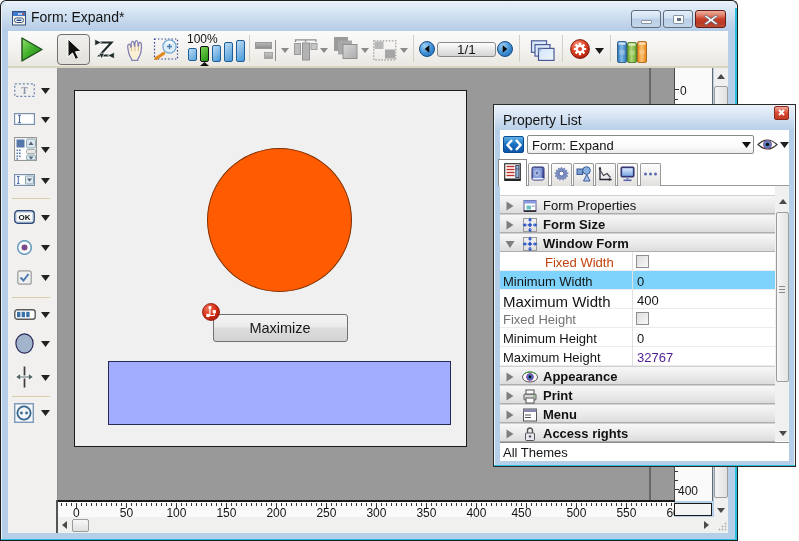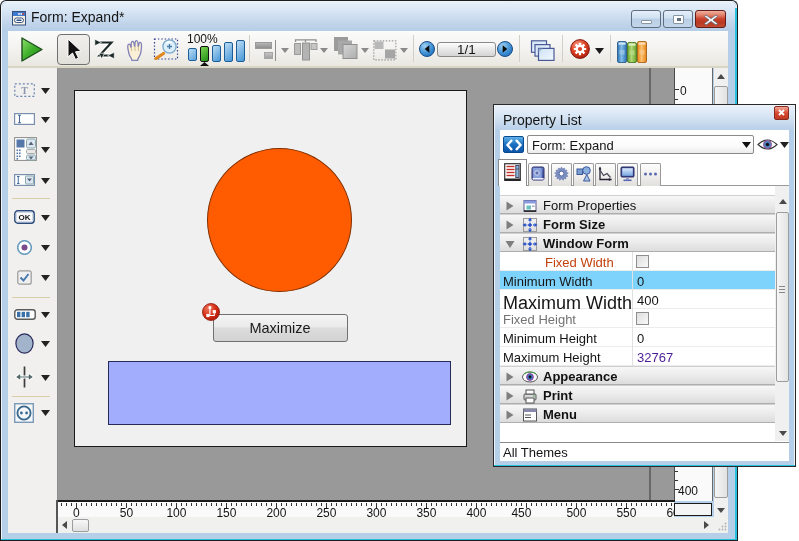--- a/index.html
+++ b/index.html
@@ -593,21 +593,21 @@
           <div class="abs" style="left:3px;top:2.5px;font-size:13px;color:#c2410c;margin-left:42px;">Fixed Width</div>
           <div class="abs" style="left:132px;top:0;width:1px;height:19px;background:#e0e0e0;"></div>
           <div class="abs" style="left:136px;top:3px;width:13px;height:13px;border:1px solid #8e8e8e;background:linear-gradient(135deg,#dedede,#f8f8f8);"></div>
         </div>
         <div class="abs" style="left:0;top:85px;width:275px;height:19px;background:#7dd3fc;border-bottom:1px solid #ececec;">
           <div class="abs" style="left:3px;top:2.5px;font-size:13px;color:#141414;">Minimum Width</div>
           <div class="abs" style="left:132px;top:0;width:1px;height:19px;background:#e0e0e0;"></div>
           <div class="abs" style="left:137px;top:2.5px;font-size:13px;color:#141414;">0</div>
         </div>
         <div class="abs" style="left:0;top:104px;width:275px;height:19px;background:#fff;border-bottom:1px solid #ececec;">
-          <div class="abs" style="left:3px;top:2.5px;font-size:18px;color:#141414;">Maximum Width</div>
+          <div class="abs" style="left:3px;top:2.5px;font-size:15px;color:#141414;">Maximum Width</div>
           <div class="abs" style="left:132px;top:0;width:1px;height:19px;background:#e0e0e0;"></div>
           <div class="abs" style="left:137px;top:2.5px;font-size:13px;color:#141414;">400</div>
         </div>
         <div class="abs" style="left:0;top:123px;width:275px;height:19px;background:#fff;border-bottom:1px solid #ececec;">
           <div class="abs" style="left:3px;top:2.5px;font-size:13px;color:#737373;">Fixed Height</div>
           <div class="abs" style="left:132px;top:0;width:1px;height:19px;background:#e0e0e0;"></div>
           <div class="abs" style="left:136px;top:3px;width:13px;height:13px;border:1px solid #8e8e8e;background:linear-gradient(135deg,#dedede,#f8f8f8);"></div>
         </div>
         <div class="abs" style="left:0;top:142px;width:275px;height:19px;background:#fff;border-bottom:1px solid #ececec;">
           <div class="abs" style="left:3px;top:2.5px;font-size:13px;color:#141414;">Minimum Height</div>
@@ -647,20 +647,31 @@
           <svg class="abs" style="left:5px;top:4.5px" width="10" height="10" viewBox="0 0 10 10">
             <path d="M1.5 0.5 L8.5 5 L1.5 9.5 Z" fill="#7e7e7e"></path>
           </svg>
           <svg class="abs" style="left:22px;top:2px" width="16" height="16" viewBox="0 0 16 16">
             <rect x="1.5" y="2" width="13" height="12" fill="#fff" stroke="#555"></rect>
             <rect x="1.5" y="2" width="13" height="3" fill="#88a"></rect>
             <line x1="3" y1="8" x2="9" y2="8" stroke="#555"></line>
             <line x1="3" y1="10.5" x2="9" y2="10.5" stroke="#555"></line>
           </svg>
           <div class="abs" style="left:43px;top:2px;font-size:13px;font-weight:bold;color:#111;">Menu</div>
+        </div>
+        <div class="abs" style="left:0;top:237px;width:275px;height:19px;background:linear-gradient(180deg,#f7f7f7,#eaeaea 55%,#dcdcdc);border-top:1px solid #d0d0d0;border-bottom:1px solid #aeaeae;">
+          <svg class="abs" style="left:5px;top:4.5px" width="10" height="10" viewBox="0 0 10 10">
+            <path d="M1.5 0.5 L8.5 5 L1.5 9.5 Z" fill="#7e7e7e"></path>
+          </svg>
+          <svg class="abs" style="left:22px;top:2px" width="16" height="16" viewBox="0 0 16 16">
+            <rect x="3.5" y="7" width="9" height="7.5" rx="1" fill="#e8e8f0" stroke="#555"></rect>
+            <path d="M5.5 7 V4.5 A2.5 2.5 0 0 1 10.5 4.5 V7" fill="none" stroke="#555" stroke-width="1.4"></path>
+            <circle cx="8" cy="10.5" r="1.2" fill="#555"></circle>
+          </svg>
+          <div class="abs" style="left:43px;top:2px;font-size:13px;font-weight:bold;color:#111;">Access rights</div>
         </div>
       </div>
 
 
 <div class="abs" style="left:775px;top:186px;width:14px;height:255px;background:#f0f0f0;"></div>
 <svg class="abs" style="left:778.5px;top:199px" width="8" height="5" viewBox="0 0 8 5">
         <path d="M4 0 L8 5 L0 5 Z" fill="#4a4a4a"></path>
       </svg>
 <div class="abs" style="left:775.5px;top:212px;width:13px;height:170px;background:linear-gradient(90deg,#f6f6f6,#e4e4e4);border:1px solid #9c9c9c;border-radius:2px;"></div>
 <div class="abs" style="left:779px;top:286px;width:6px;height:1px;background:#888;"></div>

